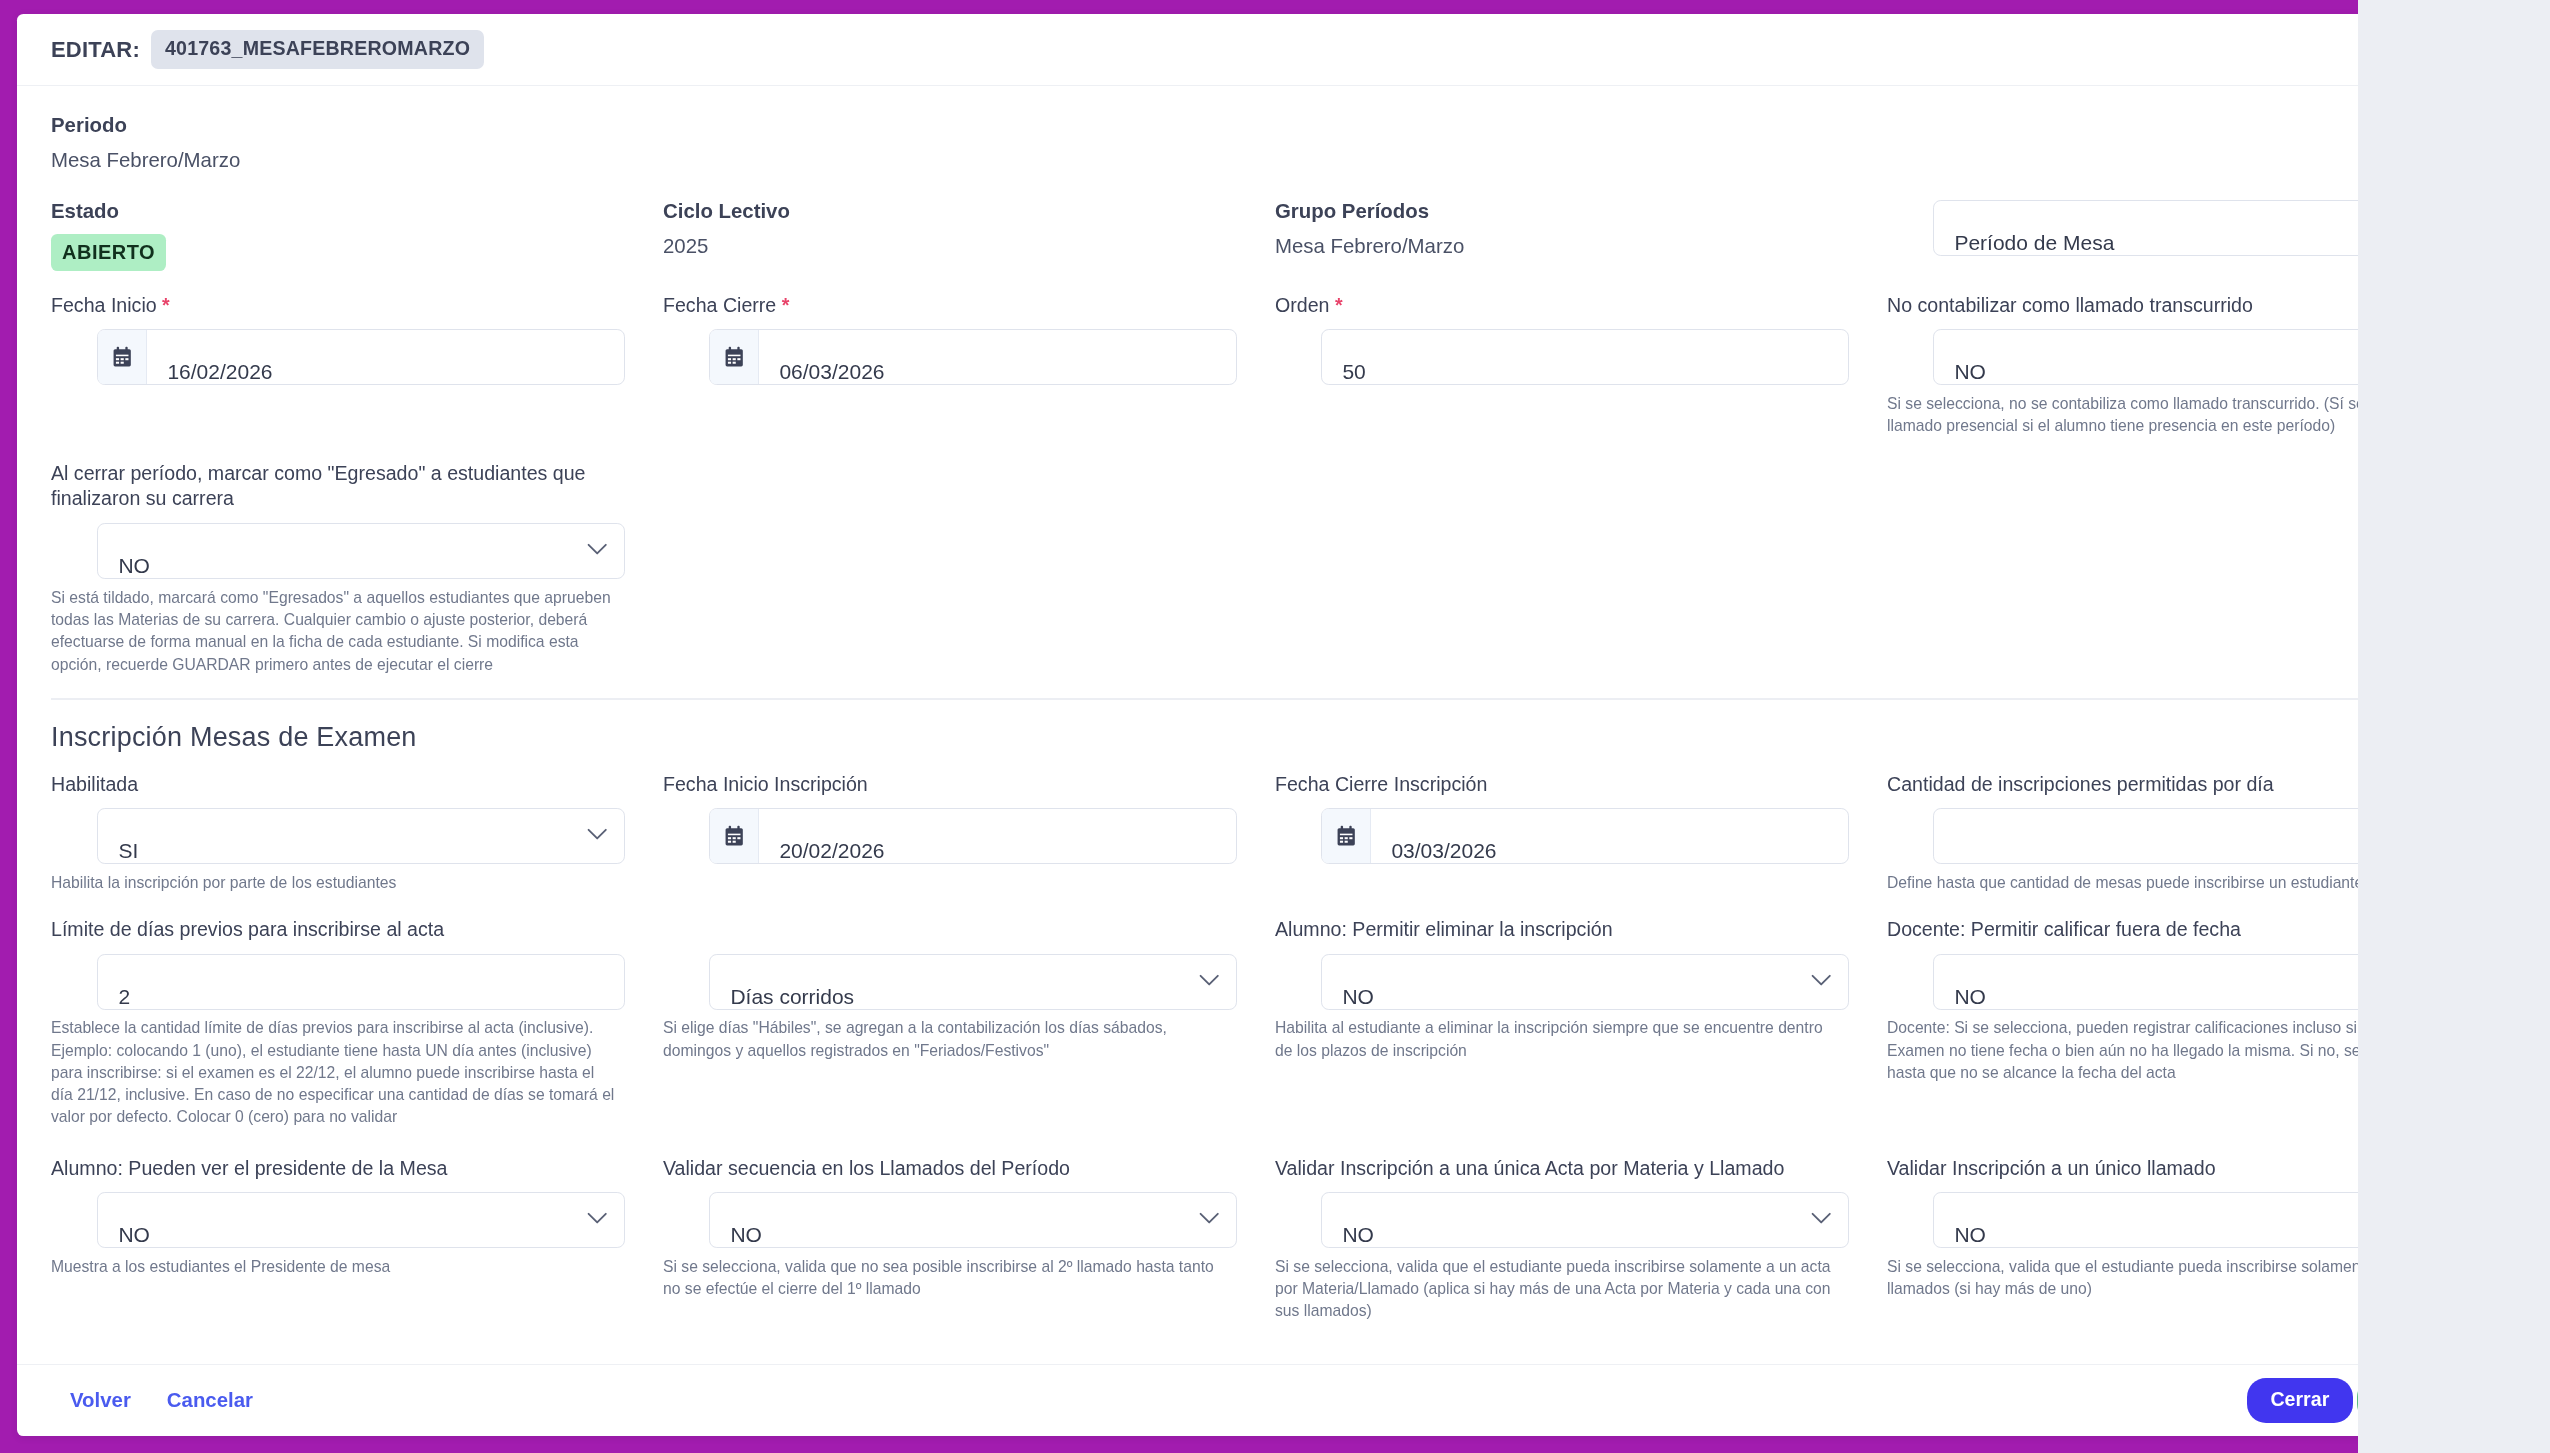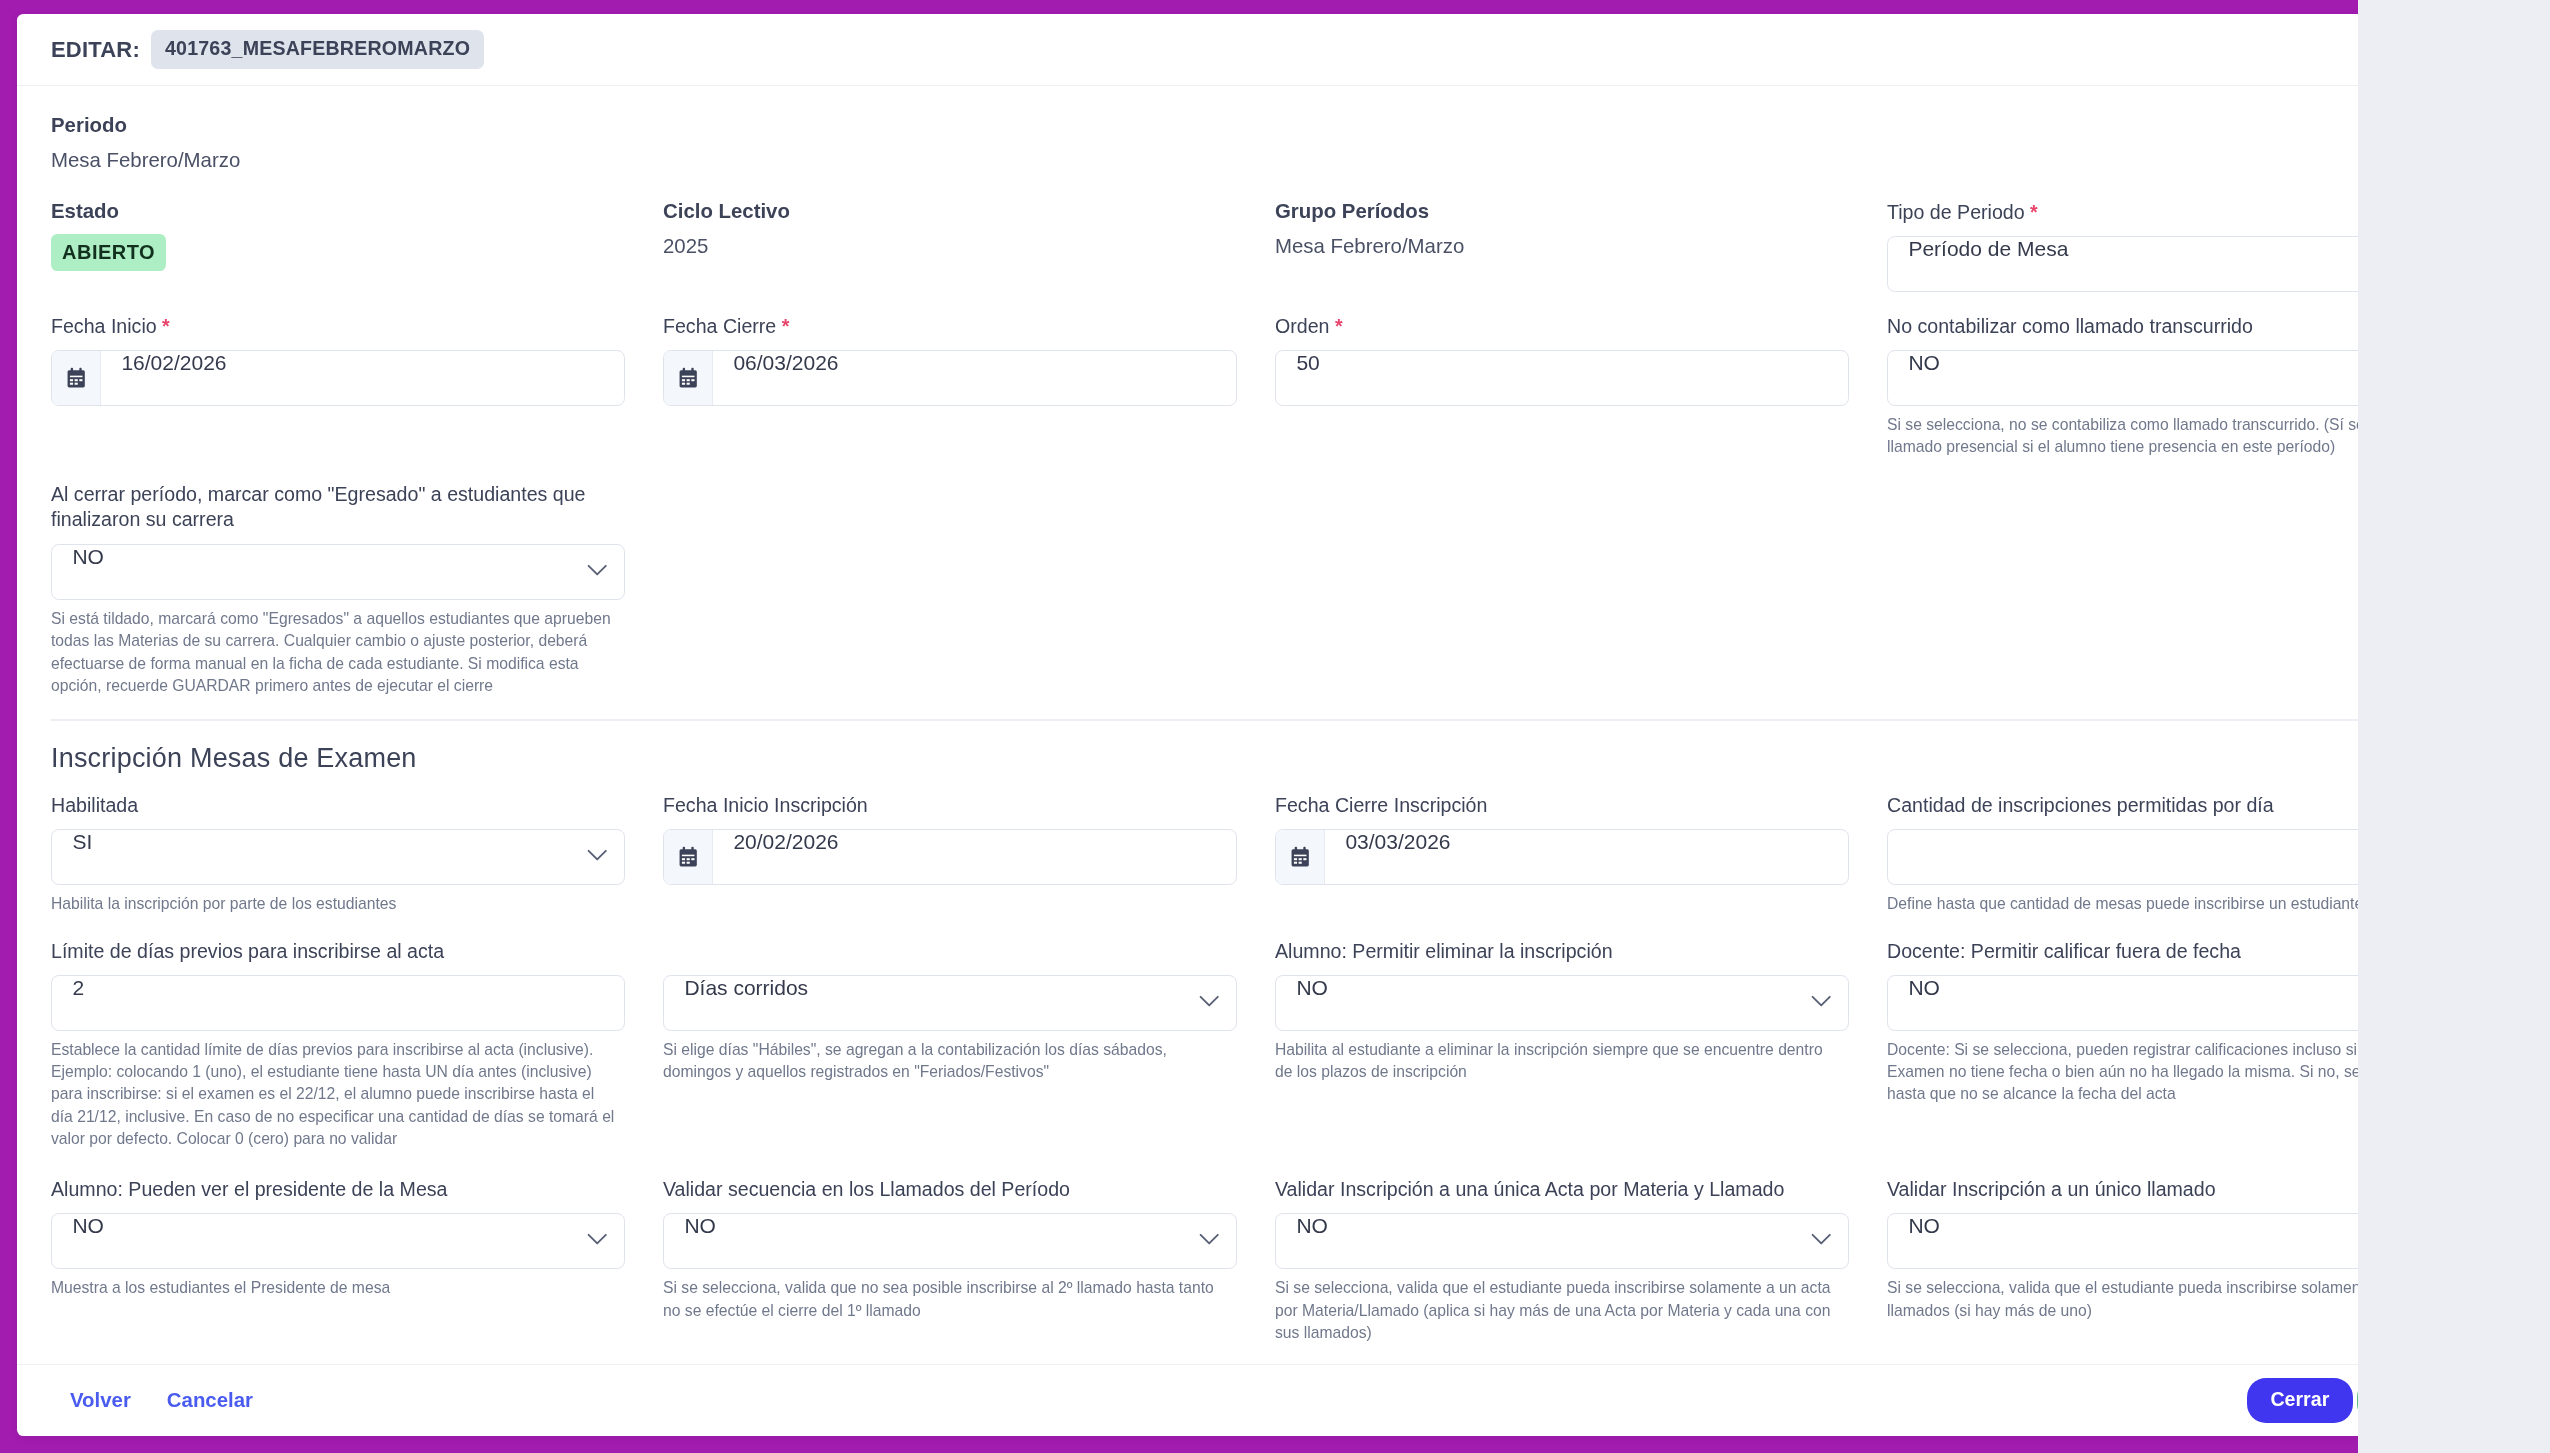--- a/index.html
+++ b/index.html
@@ -99,21 +99,22 @@
   }
   .req { color: #e8436a; font-weight: bold; }
 
   .control {
     position: relative;
     height: 56px;
     border: 1.6px solid #dfe3ec;
     border-radius: 7.8px;
     background: #fff;
     display: flex;
-    align-items: flex-start;
+    align-items: flex-end;
+    margin-left: 46px;
   }
   .control.with-icon { padding-left: 0; }
   .cal-box {
     width: 49px;
     height: 100%;
     background: #f4f8fd;
     border-right: 1.6px solid #e5eaf3;
     border-radius: 6.3px 0 0 6.3px;
     display: flex; align-items: center; justify-content: center;
     flex: 0 0 49px;
@@ -216,21 +217,20 @@
         </div>
         <div class="col">
           <div class="ro-label">Ciclo Lectivo</div>
           <div class="ro-value">2025</div>
         </div>
         <div class="col">
           <div class="ro-label">Grupo Períodos</div>
           <div class="ro-value">Mesa Febrero/Marzo</div>
         </div>
         <div class="col">
-          <div class="field-label"><span>Tipo de Periodo</span> <span class="req">*</span></div>
           <div class="control">
             <span class="val">Período de Mesa</span>
             <span class="chev">
               <svg width="20.4" height="12.5" viewBox="0 0 26 16">
                   <path d="M2 2 L13 13 L24 2" fill="none" stroke="#5a6176" stroke-width="2.4" stroke-linecap="round" stroke-linejoin="round"></path>
                 </svg>
             </span>
           </div>
         </div>
       </div>

